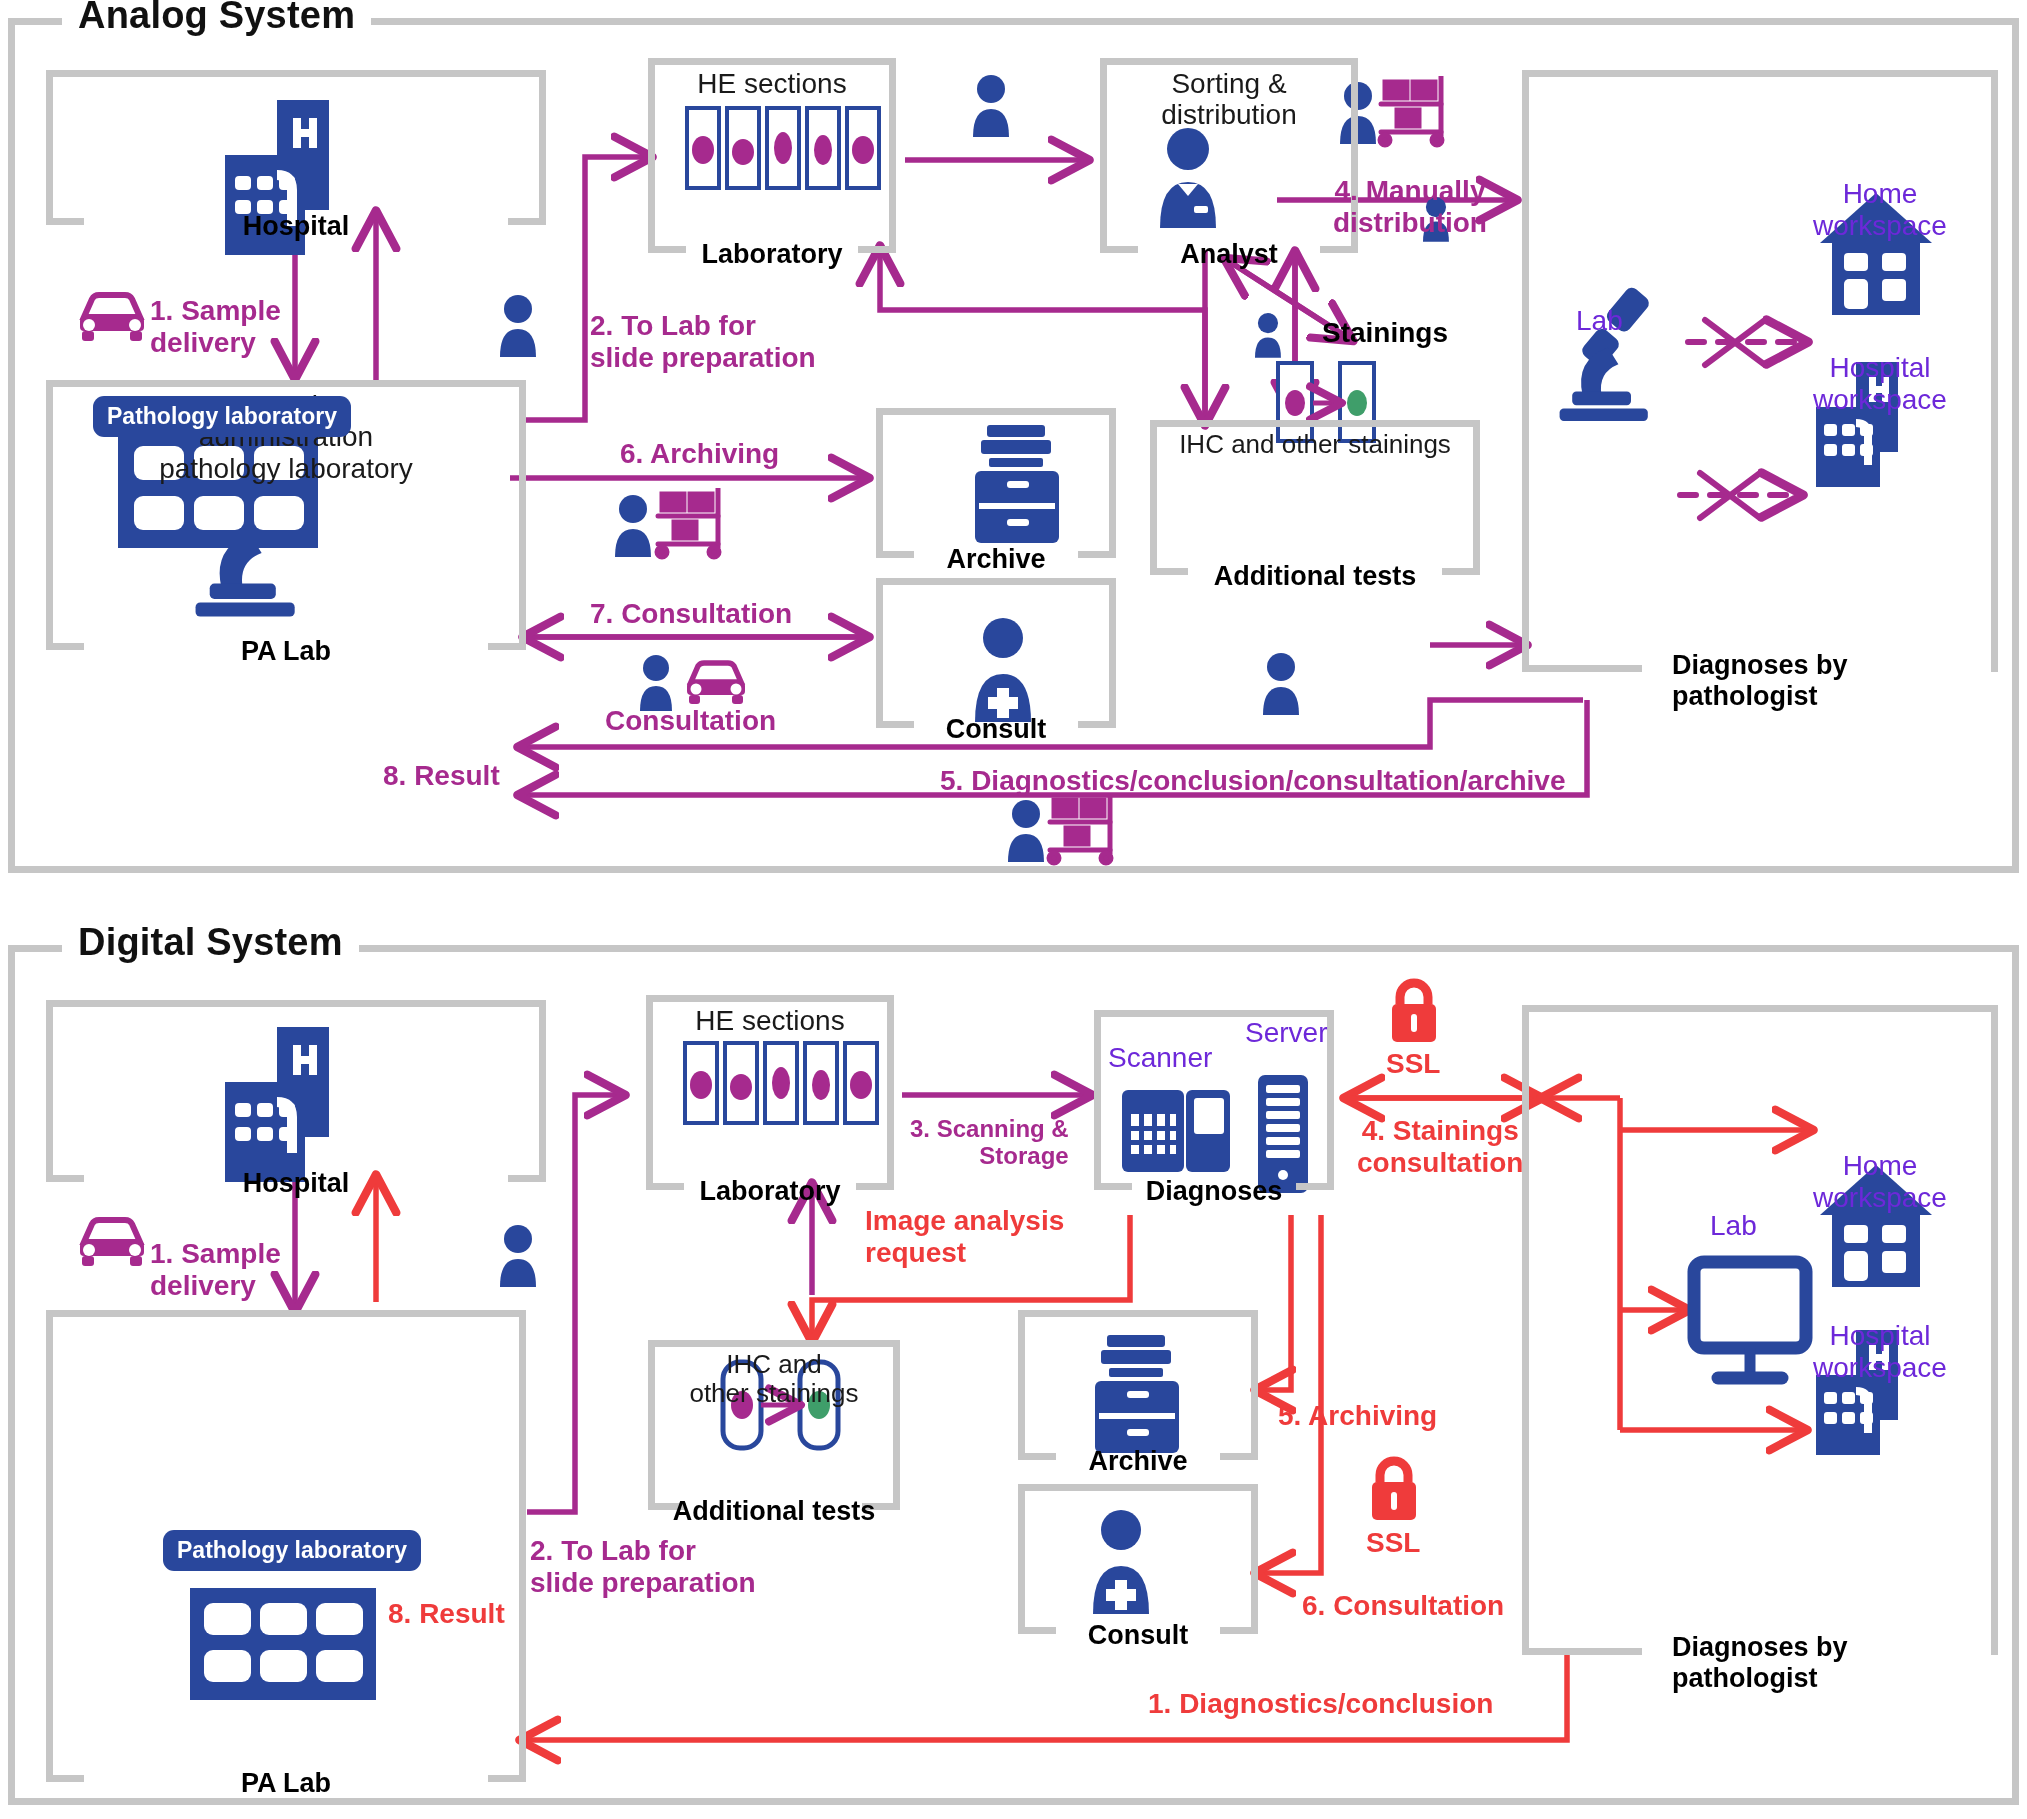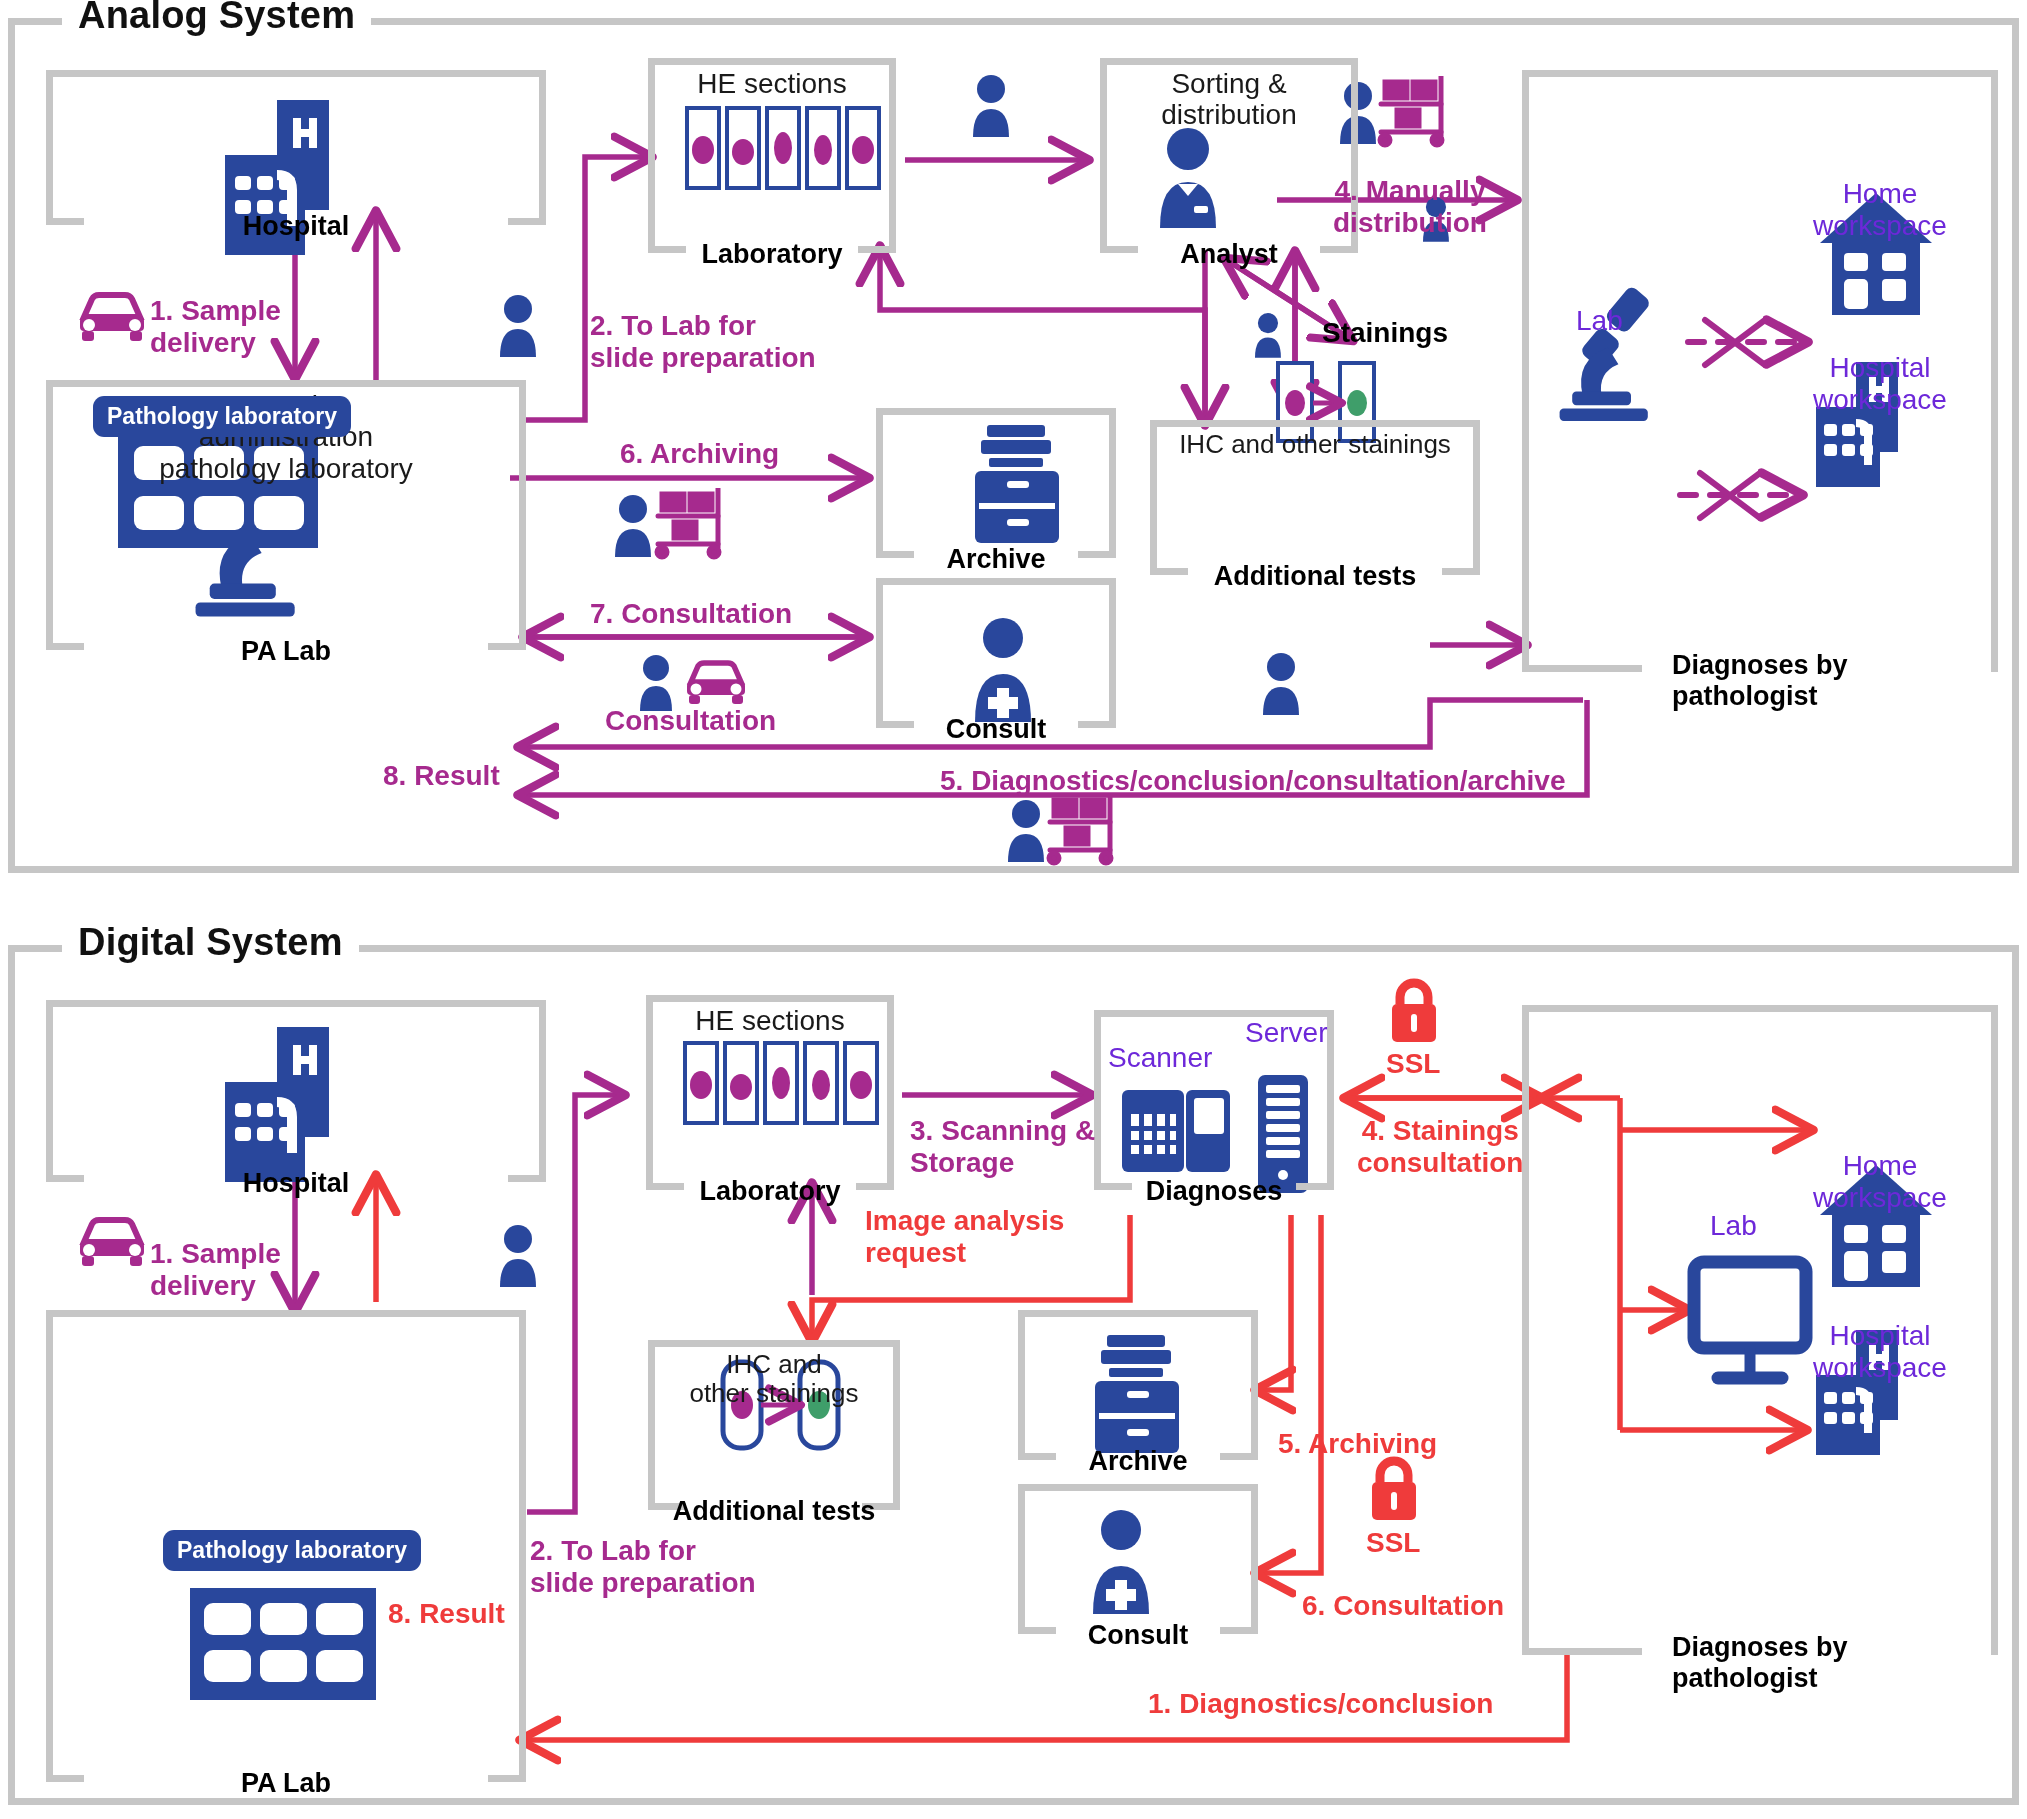--- a/index.html
+++ b/index.html
@@ -733,32 +733,32 @@
   </div>
 
   <div class="txt t-purple" style="left:150px;top:1238px;font-size:28px;">
     <div>1. Sample</div>
     <div>delivery</div>
   </div>
   <div class="txt t-purple" style="left:530px;top:1535px;font-size:28px;">
     <div>2. To Lab for</div>
     <div>slide preparation</div>
   </div>
-  <div class="txt t-purple" style="left:910px;top:1115px;font-size:28px;text-align:left;">
+  <div class="txt t-purple" style="left:910px;top:1115px;font-size:24px;text-align:right;">
     <div>3. Scanning &amp;</div>
     <div>Storage</div>
   </div>
   <div class="txt t-red" style="left:865px;top:1205px;font-size:28px;">
     <div>Image analysis</div>
     <div>request</div>
   </div>
   <div class="txt t-red" style="left:1357px;top:1115px;font-size:28px;text-align:center;">
     <div>4. Stainings</div>
     <div>consultation</div>
   </div>
   <div class="txt t-red" style="left:1386px;top:1048px;font-size:28px;">SSL</div>
   <div class="txt t-red" style="left:1366px;top:1527px;font-size:28px;">SSL</div>
-  <div class="txt t-red" style="left:1278px;top:1400px;font-size:28px;margin-top:28px;">5. Archiving</div>
+  <div class="txt t-red" style="left:1278px;top:1400px;font-size:28px;">5. Archiving</div>
   <div class="txt t-red" style="left:1302px;top:1590px;font-size:28px;">6. Consultation</div>
   <div class="txt t-red" style="left:1148px;top:1688px;font-size:28px;">1. Diagnostics/conclusion</div>
   <div class="txt t-red" style="left:388px;top:1598px;font-size:28px;">8. Result</div>
 
 </div>
 
 </body></html>

